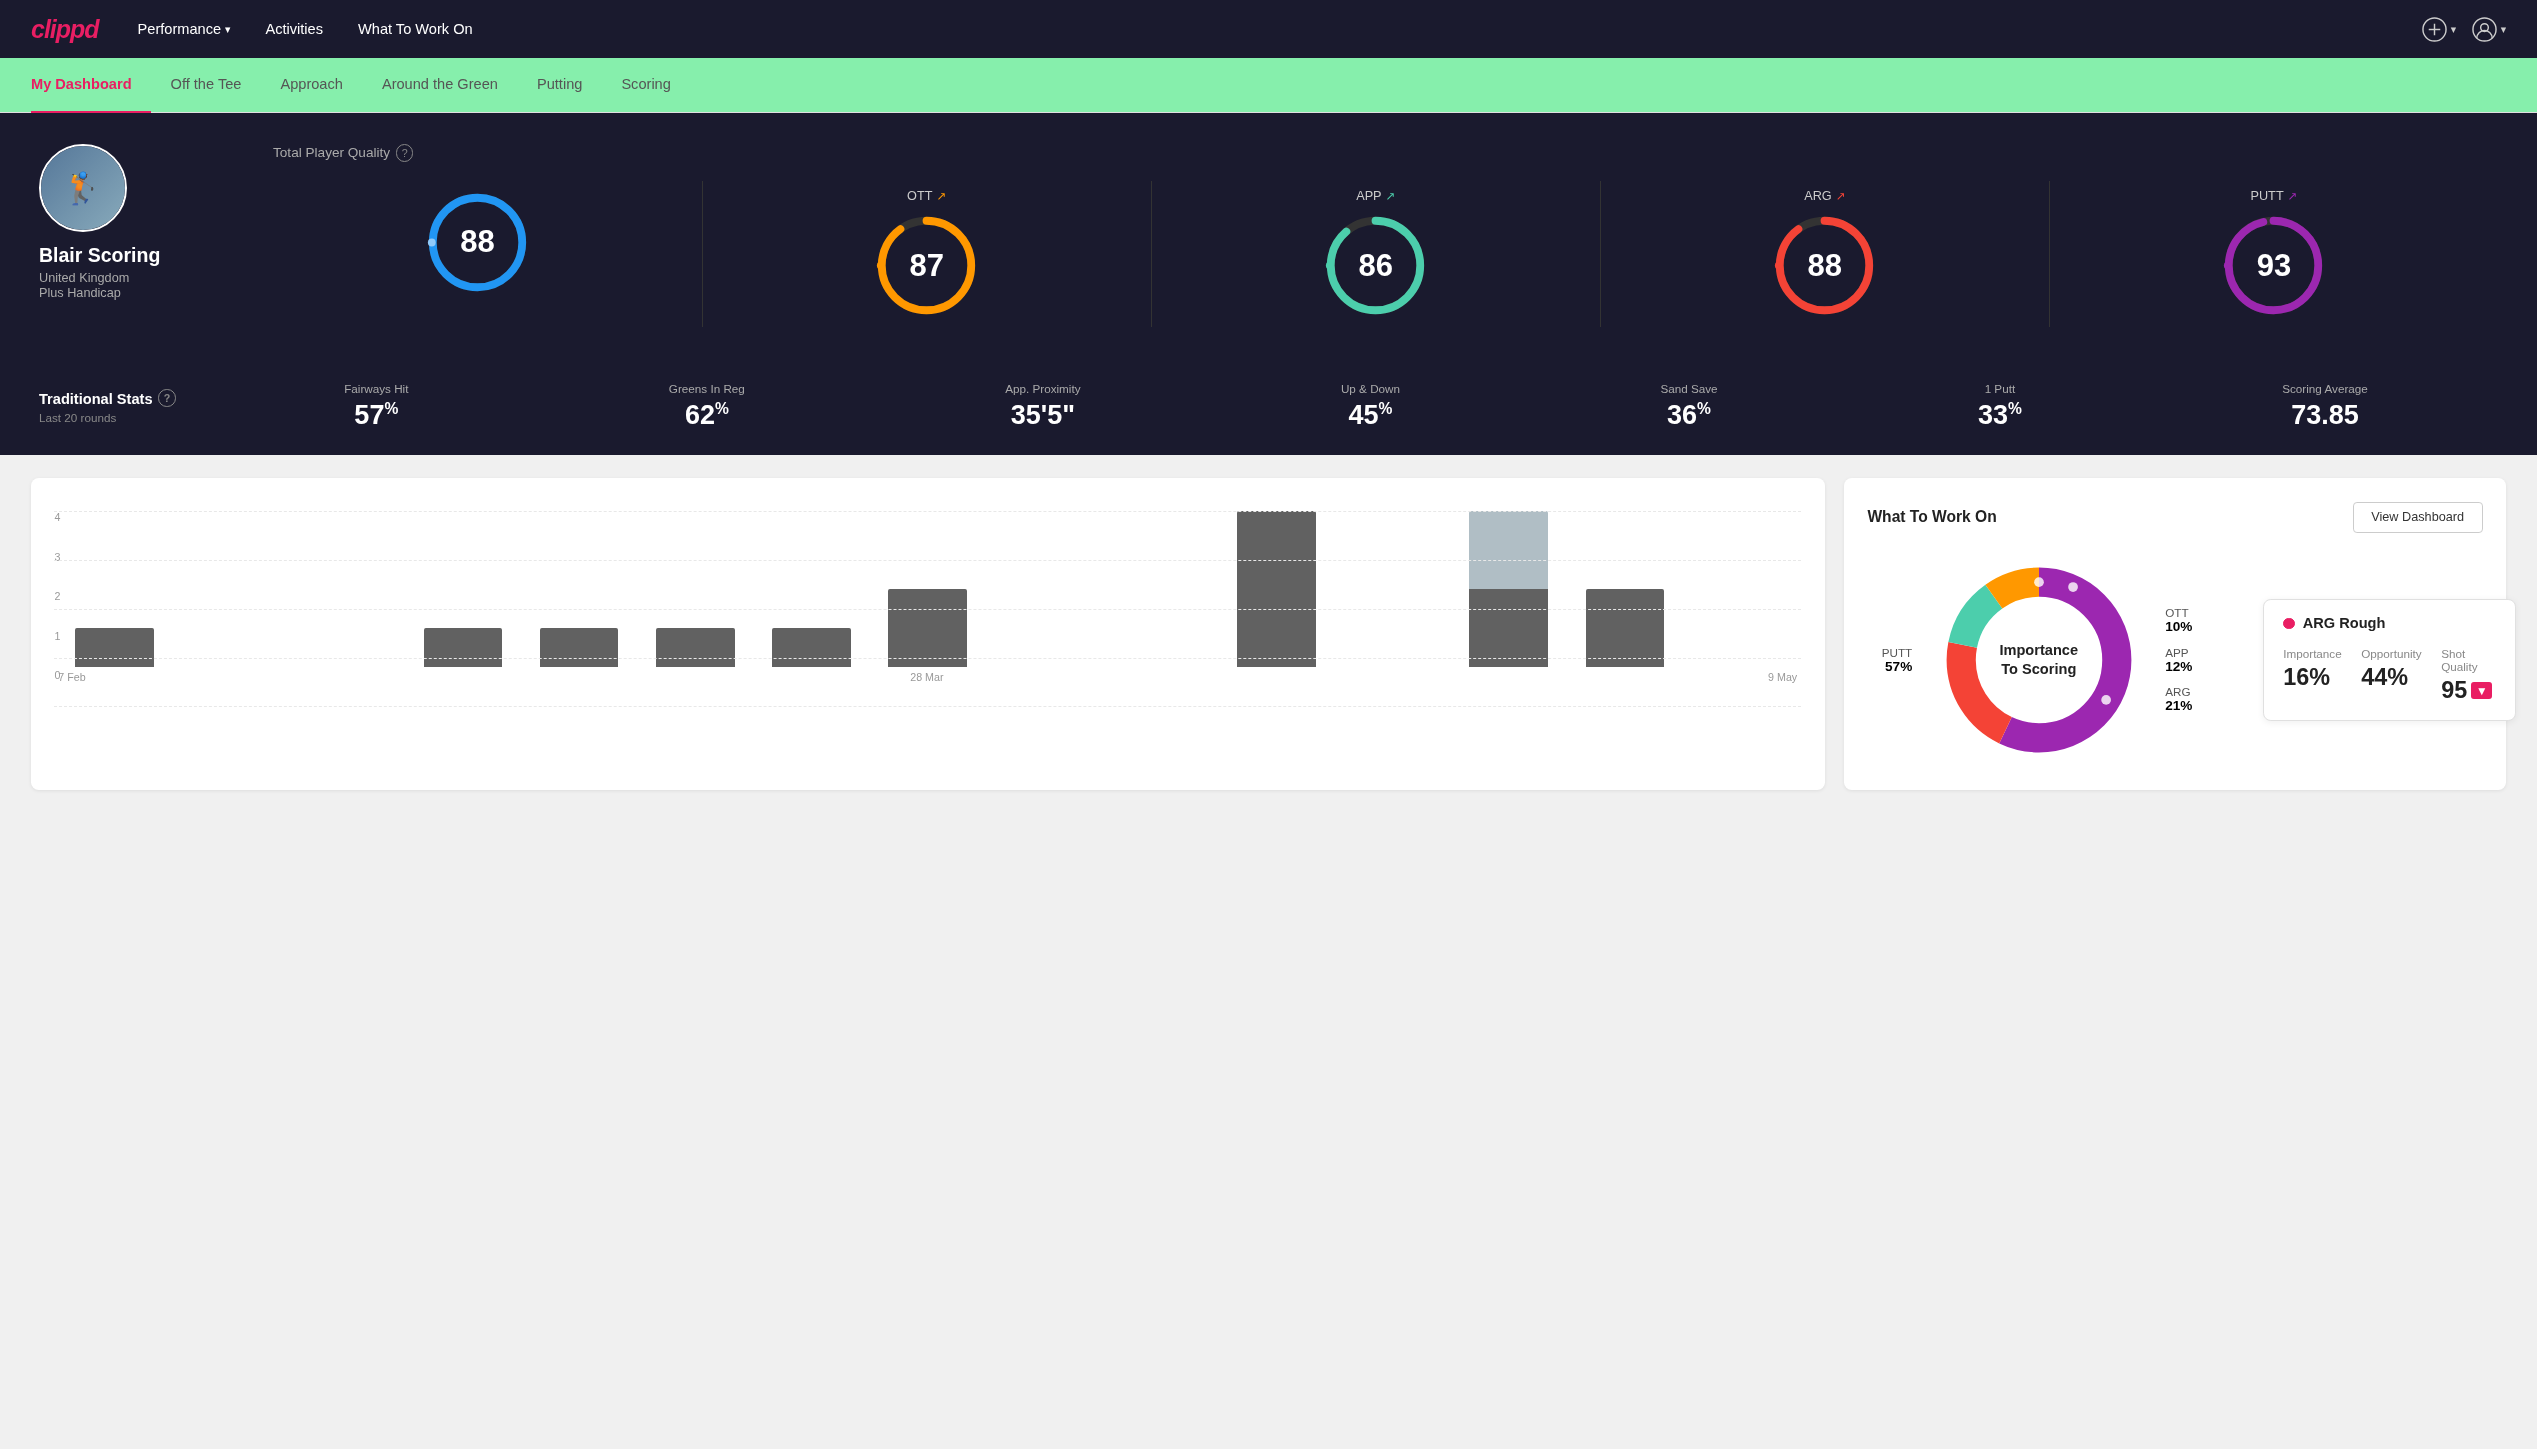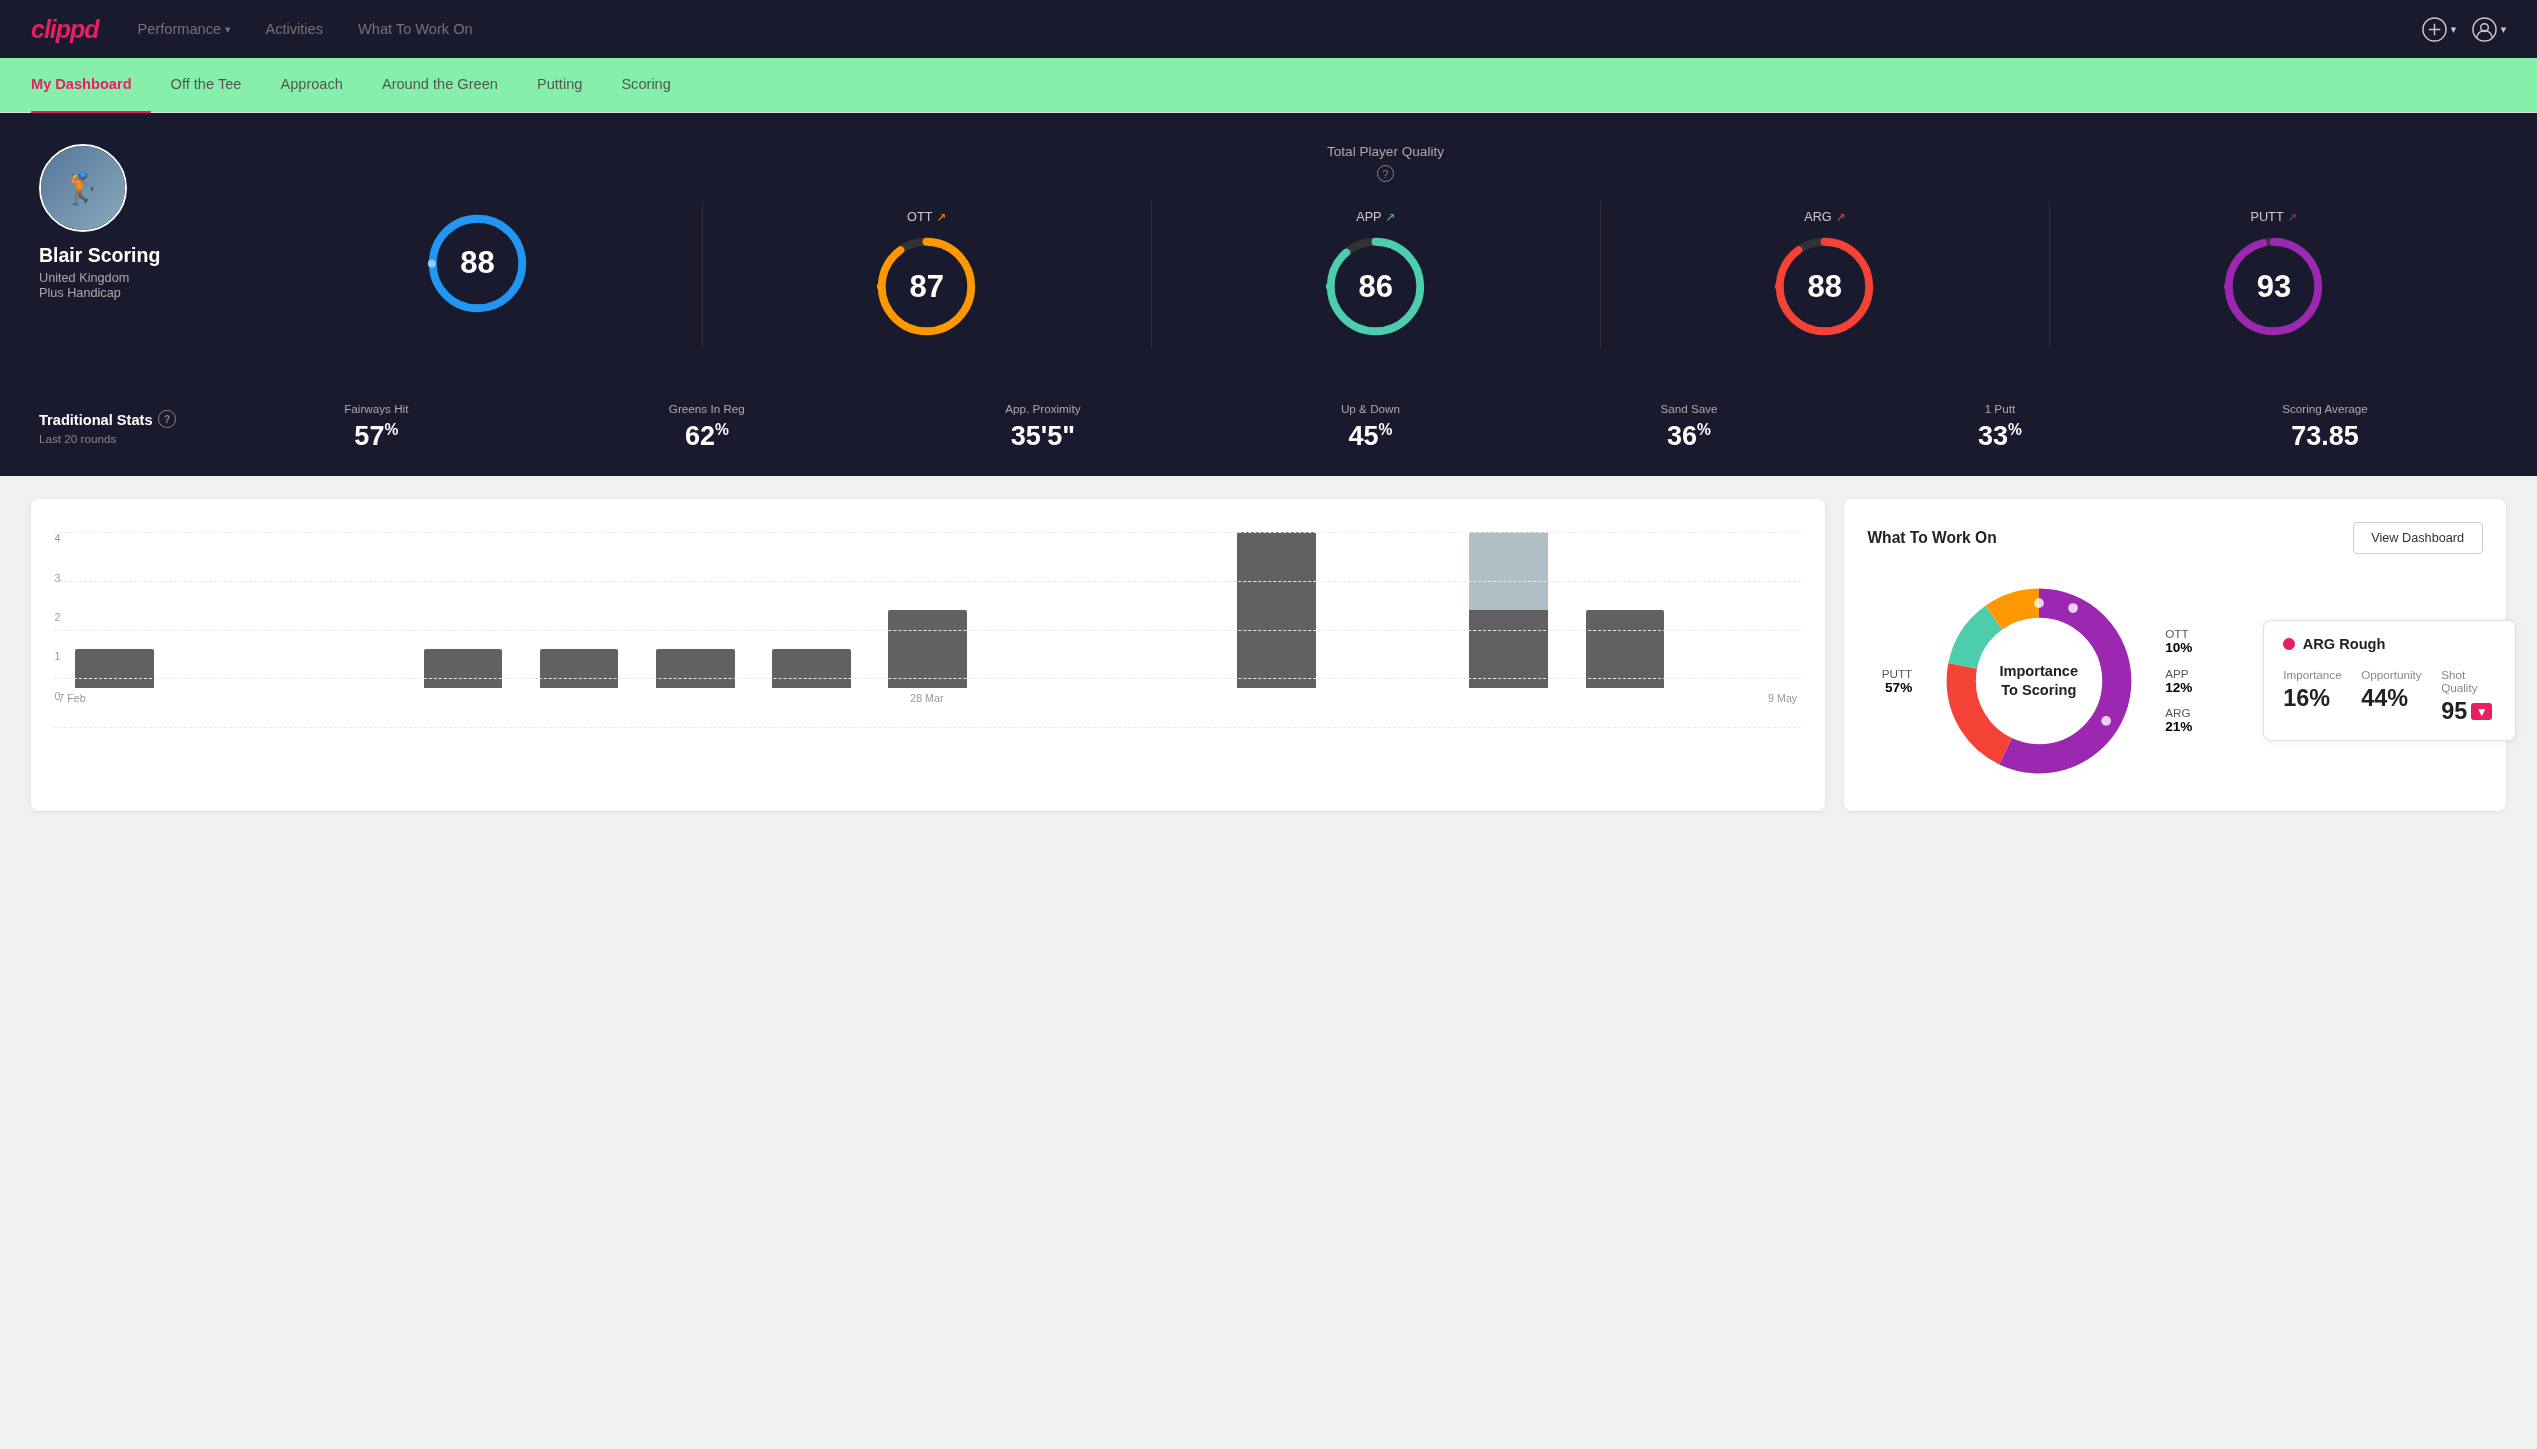--- a/index.html
+++ b/index.html
@@ -21,21 +21,21 @@
       font-style: italic;
       letter-spacing: -1px;
     }
     .nav-links {
       display: flex;
       align-items: center;
       gap: 35px;
       margin-left: 39px;
     }
     .nav-link {
-      color: #737373;
+      color: #ffffff;
       font-size: 14.6px;
       cursor: pointer;
       display: flex;
       align-items: center;
       gap: 3.9px;
     }
     .nav-right {
       display: flex;
       align-items: center;
       gap: 15.6px;
@@ -132,21 +132,20 @@
     .scores-section {
       flex: 1;
     }
     .scores-title {
       font-size: 13.6px;
       color: #aaa;
       margin-bottom: 19.5px;
       display: flex;
       align-items: center;
       gap: 5.8px;
-      flex-direction: column;
     }
     .help-icon {
       width: 17.5px;
       height: 17.5px;
       border-radius: 50%;
       border: 1px solid #888;
       display: inline-flex;
       align-items: center;
       justify-content: center;
       font-size: 10.7px;

